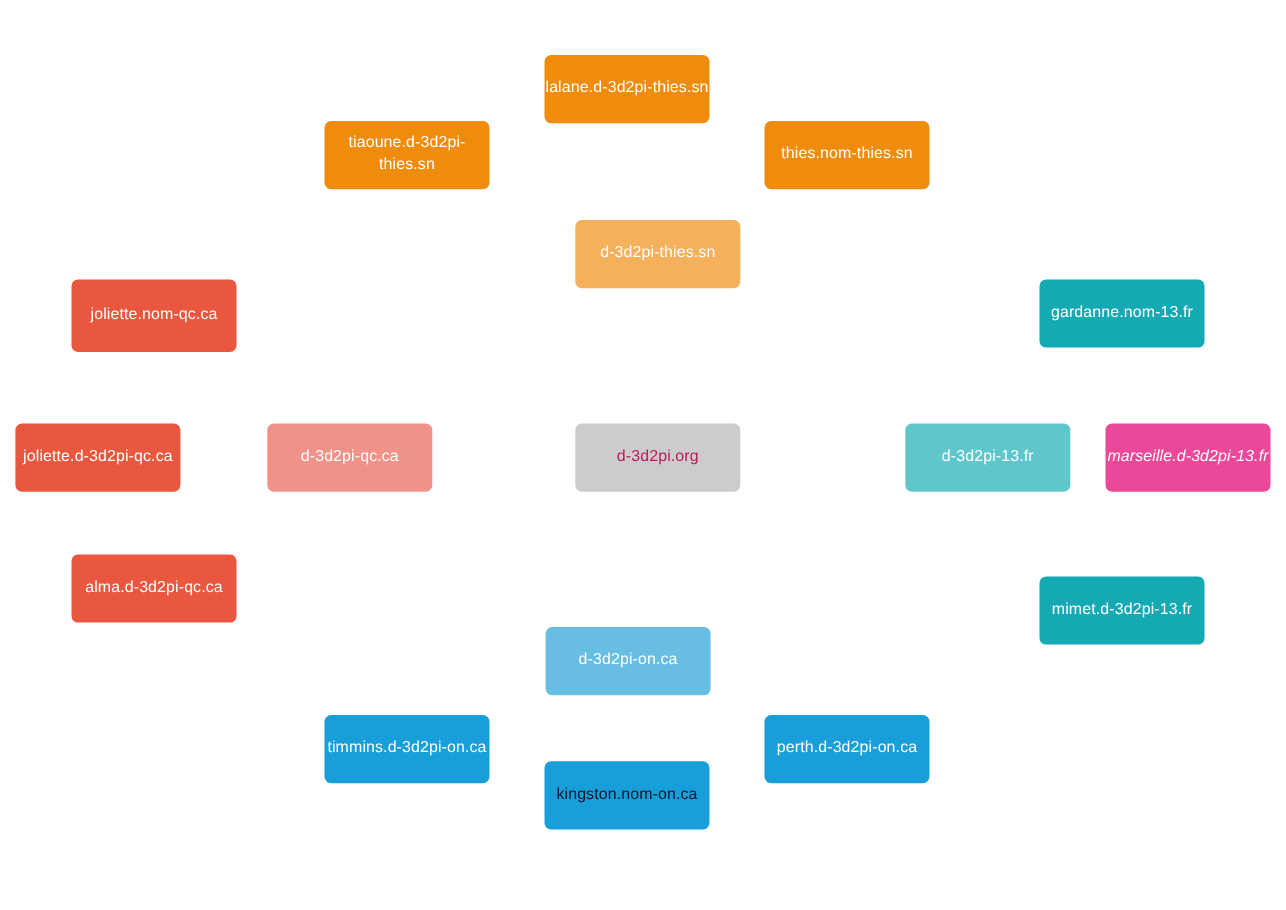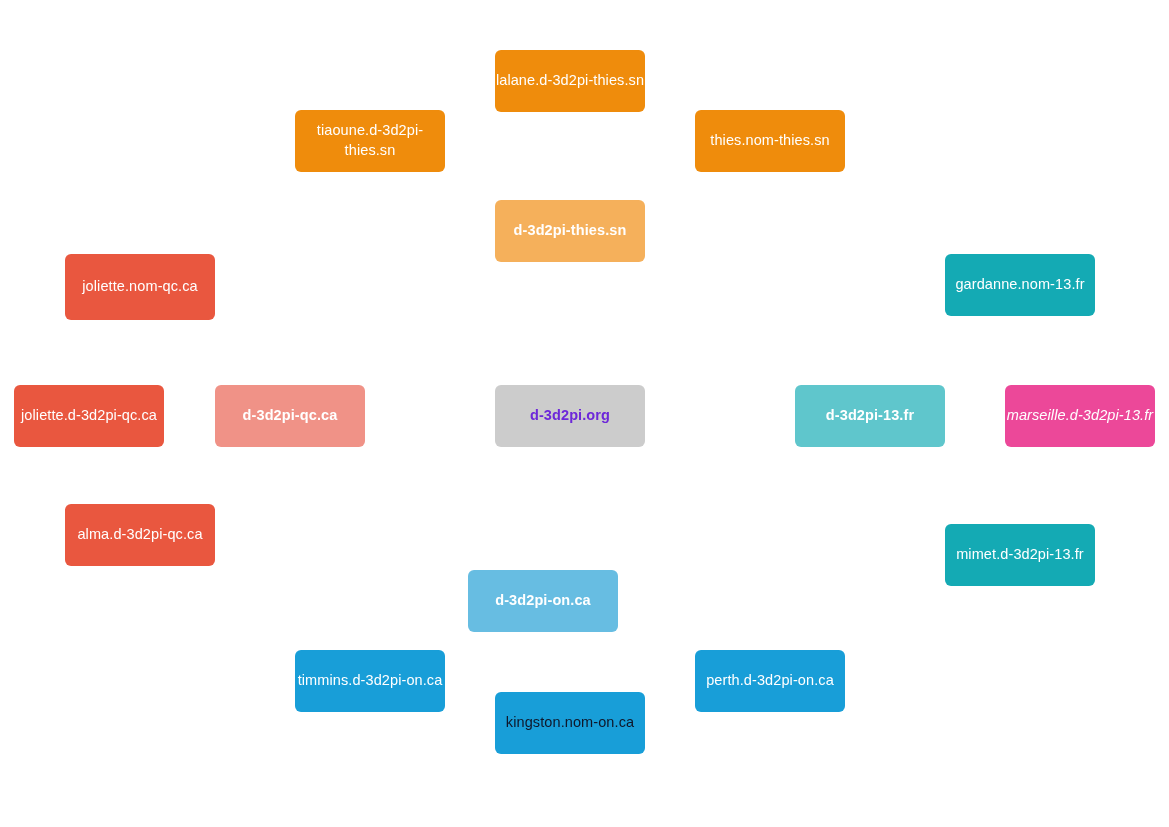--- a/index.html
+++ b/index.html
@@ -30,21 +30,22 @@
     text-align: center;
     color: #ffffff;
     font-size: 14.5px;
     line-height: 1.35;
     letter-spacing: 0.1px;
     white-space: nowrap;
     user-select: none;
     -webkit-font-smoothing: antialiased;
   }
   .node.is-parent {
-    font-weight: bold;
+    font-weight: normal;
+    margin-left: 28px;
   }
   .node.is-wrap {
     white-space: normal;
     padding: 0 6px;
   }
   .node-label {
     display: block;
     width: 100%;
   }
 </style>
@@ -69,21 +70,21 @@
     </div>
     <div class="node" style="left: 945px; top: 254px; width: 150px; height: 62px; background: rgb(20, 170, 180); color: rgb(255, 255, 255);">
       <span class="node-label">gardanne.nom-13.fr</span>
     </div>
     <div class="node" style="left: 14px; top: 385px; width: 150px; height: 62px; background: rgb(233, 87, 63); color: rgb(255, 255, 255);">
       <span class="node-label">joliette.d-3d2pi-qc.ca</span>
     </div>
     <div class="node is-parent" style="left: 215px; top: 385px; width: 150px; height: 62px; background: rgb(240, 146, 135); color: rgb(255, 255, 255);">
       <span class="node-label">d-3d2pi-qc.ca</span>
     </div>
-    <div class="node is-parent" style="left: 495px; top: 385px; width: 150px; height: 62px; background: rgb(204, 204, 204); color: #6d28d9;">
+    <div class="node is-parent" style="left: 495px; top: 385px; width: 150px; height: 62px; background: rgb(204, 204, 204); color: #be185d;">
       <span class="node-label">d-3d2pi.org</span>
     </div>
     <div class="node is-parent" style="left: 795px; top: 385px; width: 150px; height: 62px; background: rgb(95, 198, 204); color: rgb(255, 255, 255); align-items: center;">
       <span class="node-label">d-3d2pi-13.fr</span>
     </div>
     <div class="node" style="left: 1005px; top: 385px; width: 150px; height: 62px; background: #ec4899; color: rgb(255, 255, 255); font-style: italic;">
       <span class="node-label">marseille.d-3d2pi-13.fr</span>
     </div>
     <div class="node" style="left: 65px; top: 504px; width: 150px; height: 62px; background: rgb(233, 87, 63); color: rgb(255, 255, 255);">
       <span class="node-label">alma.d-3d2pi-qc.ca</span>

